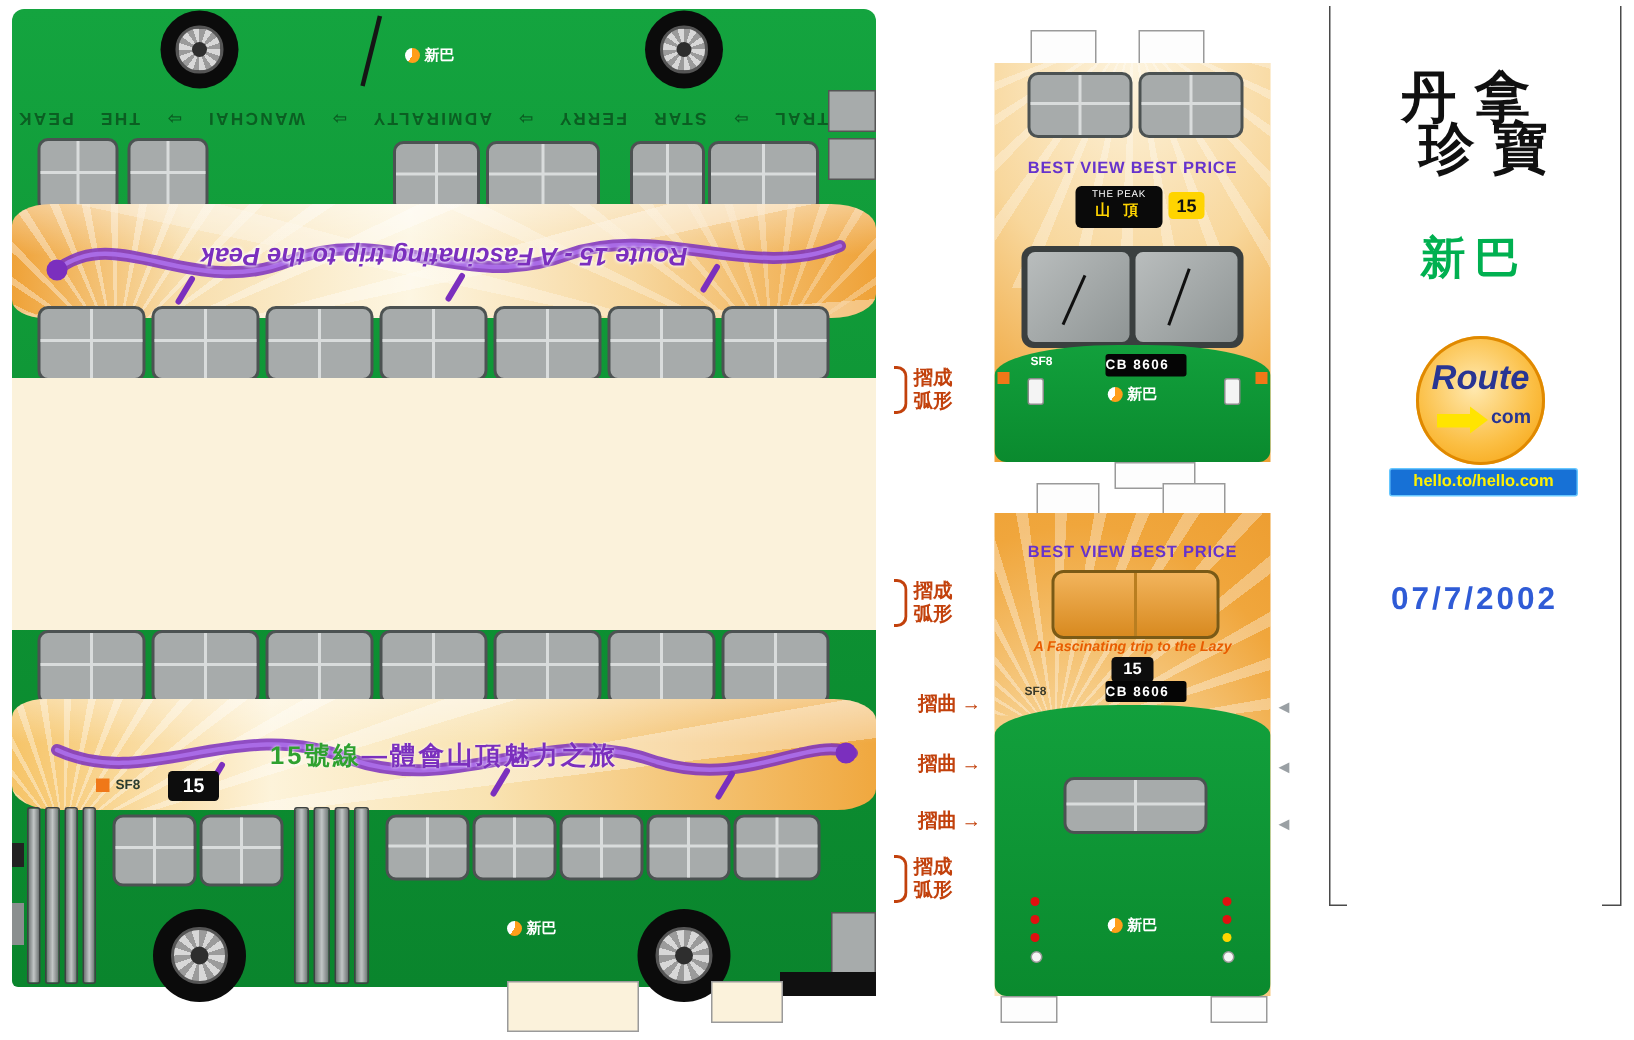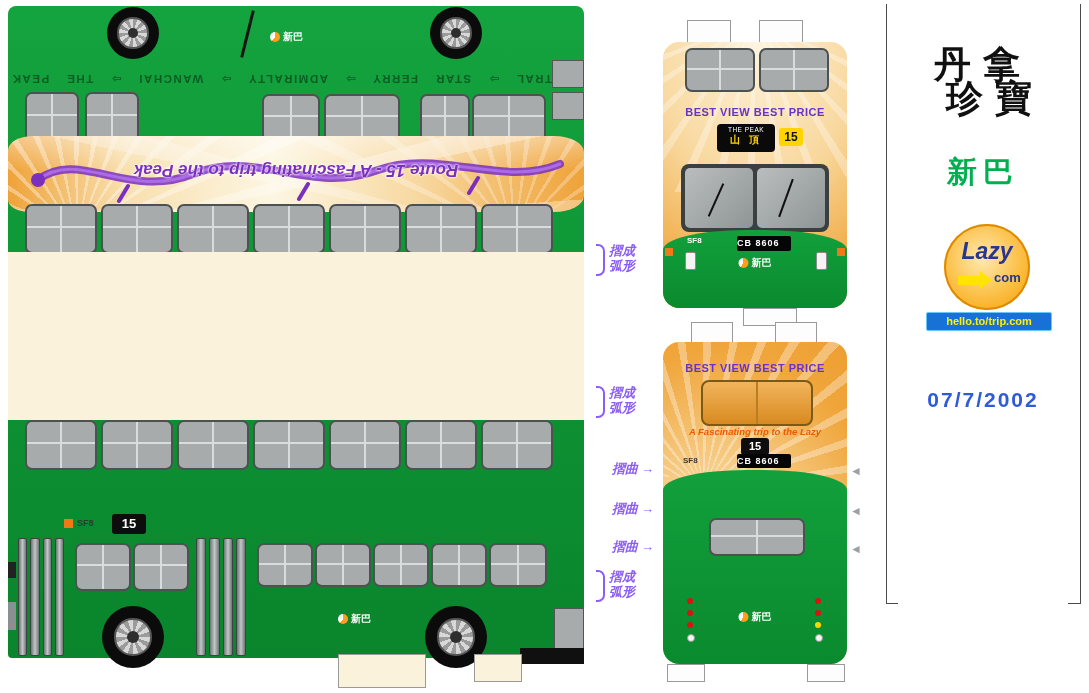--- a/index.html
+++ b/index.html
@@ -50,21 +50,21 @@
   .fleet .sq{width:9px;height:9px;background:#f07818;display:inline-block;}
   #side-dest-zh{position:absolute;left:236px;top:580px;width:310px;text-align:center;font-size:13px;font-weight:bold;
         color:#0b6e2f;letter-spacing:1px;text-shadow:0 0 2px rgba(255,255,255,.6);}
   .nwfb{position:absolute;display:inline-flex;align-items:center;gap:3px;font-size:10px;font-weight:bold;color:#fff;}
   .nwfb .swirl{width:10px;height:10px;border-radius:50%;background:conic-gradient(#ff9e1b 0 60%,#ffffff 60% 100%);}
   .bumper{position:absolute;background:#8a8f8f;}
   .glue{position:absolute;background:#a7abab;border:1px solid #555;}
 
   
   .piece{position:absolute;width:184px;}
-  .piece-body{position:absolute;left:0;right:0;border-radius:16px;overflow:hidden;}
+  .piece-body{position:absolute;left:0;right:0;border-radius:0;overflow:hidden;}
   #front-body{background:radial-gradient(130% 120% at 50% 0%,#fdf4df 0%,#f8d79c 45%,#f0a840 80%,#ed9c2e 100%);}
   #front-body .rays{background:repeating-conic-gradient(from 70deg at 50% -15%,rgba(255,255,255,.55) 0deg 3deg,rgba(255,255,255,0) 3deg 11deg);height:150px;}
   #rear-body{background:radial-gradient(140% 130% at 30% 100%,#fef7e3 0%,#f8d79c 40%,#f0a63c 75%,#ec9a2c 100%);}
   #rear-body .rays{background:repeating-conic-gradient(from -60deg at 22% 110%,rgba(255,255,255,.6) 0deg 3deg,rgba(255,255,255,0) 3deg 10deg);height:135px;}
   .green-lower{position:absolute;left:0;right:0;bottom:0;background:linear-gradient(180deg,#12a03c,#0a8a2e);
         border-radius:45% 45% 8px 8px/20px 20px 8px 8px;}
   .slogan{position:absolute;left:0;right:0;text-align:center;font-weight:bold;font-size:11px;color:#6633cc;letter-spacing:.5px;}
   #windscreen{position:absolute;left:18px;top:122px;width:148px;height:68px;background:#3a3f3f;border-radius:8px;}
   #windscreen .pane{position:absolute;top:4px;bottom:4px;background:linear-gradient(135deg,#b9bdbd,#8f9595);border-radius:5px;}
   .wiper{position:absolute;width:2px;background:#101010;}
@@ -76,21 +76,21 @@
   .marker-sq{position:absolute;width:8px;height:8px;background:#f07818;}
   .headlight{position:absolute;width:9px;height:16px;background:#f4f4f4;border:1px solid #8b8b8b;border-radius:2px;}
   .light{position:absolute;width:6px;height:6px;border-radius:50%;}
   .l-red{background:#e01010;} .l-yellow{background:#ffd600;} .l-white{background:#f5f5f5;border:1px solid #999;}
   .rear-upper-window{position:absolute;border:2px solid #7a5a16;border-radius:8px;
         background:linear-gradient(180deg,#f2b45c,#d88a20);}
   .rear-upper-window::before{content:"";position:absolute;left:50%;top:0;bottom:0;width:2px;margin-left:-1px;background:#b97e20;}
   .small-fleet{position:absolute;font-size:8px;font-weight:bold;}
 
   
-  .anno{position:absolute;color:#8b5cf6;font-weight:bold;font-size:13px;display:flex;align-items:flex-start;line-height:1.15;font-style:italic;}
+  .anno{position:absolute;color:#c2410c;font-weight:bold;font-size:13px;display:flex;align-items:center;line-height:1.15;}
   .anno .bracket{width:7px;height:28px;border:2px solid currentColor;border-left:0;border-radius:0 7px 7px 0;margin-right:4px;}
   .anno-arrow{margin-left:3px;}
   .gray-arrow{position:absolute;color:#9aa0a4;font-size:12px;font-weight:bold;}
 
   
   .vline{position:absolute;width:1px;background:#4a4a4a;}
   .tick{position:absolute;height:1px;background:#4a4a4a;}
   .strip-title{position:absolute;left:888px;width:190px;text-align:center;font-family:"DejaVu Serif","Liberation Serif",serif;
         font-weight:bold;font-size:37px;color:#101010;letter-spacing:12px;margin-right:-12px;}
   #strip-operator{position:absolute;left:888px;width:190px;top:152px;text-align:center;
@@ -161,20 +161,32 @@
     <div id="fold-area"></div>
 
     <div class="win" style="left:17px;top:414px;width:68px;height:46px;"></div>
     <div class="win" style="left:93px;top:414px;width:68px;height:46px;"></div>
     <div class="win" style="left:169px;top:414px;width:68px;height:46px;"></div>
     <div class="win" style="left:245px;top:414px;width:68px;height:46px;"></div>
     <div class="win" style="left:321px;top:414px;width:68px;height:46px;"></div>
     <div class="win" style="left:397px;top:414px;width:68px;height:46px;"></div>
     <div class="win" style="left:473px;top:414px;width:68px;height:46px;"></div>
 
+    <div class="band" id="bandB">
+      <div class="rays"></div>
+      <svg class="dragon" viewBox="0 0 576 74" preserveAspectRatio="none">
+        <path d="M30 34 C90 62, 150 10, 225 40 C300 66, 355 14, 430 42 C490 60, 530 24, 560 36" fill="none" stroke="#7b2fbe" stroke-width="8" stroke-linecap="round" opacity="0.85"></path>
+        <path d="M30 34 C90 62, 150 10, 225 40 C300 66, 355 14, 430 42 C490 60, 530 24, 560 36" fill="none" stroke="#a96be6" stroke-width="3" stroke-linecap="round"></path>
+        <path d="M140 44 l-9 15 M330 48 l-9 15 M480 50 l-9 15" stroke="#7b2fbe" stroke-width="4" stroke-linecap="round"></path>
+        <circle cx="556" cy="36" r="7" fill="#7b2fbe"></circle>
+      </svg>
+      <div class="ad-zh">
+        <span class="pre">15號線</span><span class="suf">—體會山頂魅力之旅</span>
+      </div>
+    </div>
 
     <div class="fleet" style="left:56px;top:512px;">
       <span class="sq"></span>
       <span>SF8</span>
     </div>
     <div class="chip-dark" style="left:104px;top:508px;width:34px;height:20px;font-size:13px;line-height:20px;">15</div>
 
     <div class="door" style="left:10px;top:532px;width:46px;height:118px;">
       <div class="slat"></div>
         <div class="slat"></div>
@@ -331,21 +343,21 @@
     <div class="vline" style="left:886px;top:4px;height:600px;"></div>
     <div class="vline" style="left:1080px;top:4px;height:600px;"></div>
     <div class="tick" style="left:886px;top:603px;width:12px;"></div>
     <div class="tick" style="left:1068px;top:603px;width:12px;"></div>
 
     <div class="strip-title" style="top:28px;margin-top:12px;">丹拿</div>
     <div class="strip-title" style="top:74px;padding-left:12px;">珍寶</div>
     <div id="strip-operator">新巴</div>
 
     <div id="lazy-logo">
-      <div id="lazy-text">Lazy</div>
+      <div id="lazy-text">Route</div>
       <div id="lazy-arrow"></div>
       <div id="lazy-com">com</div>
     </div>
-    <div id="url-box">hello.to/trip.com</div>
+    <div id="url-box">hello.to/hello.com</div>
     <div id="strip-date">07/7/2002</div>
   </aside>
 
 </div>
 
 </body></html>

